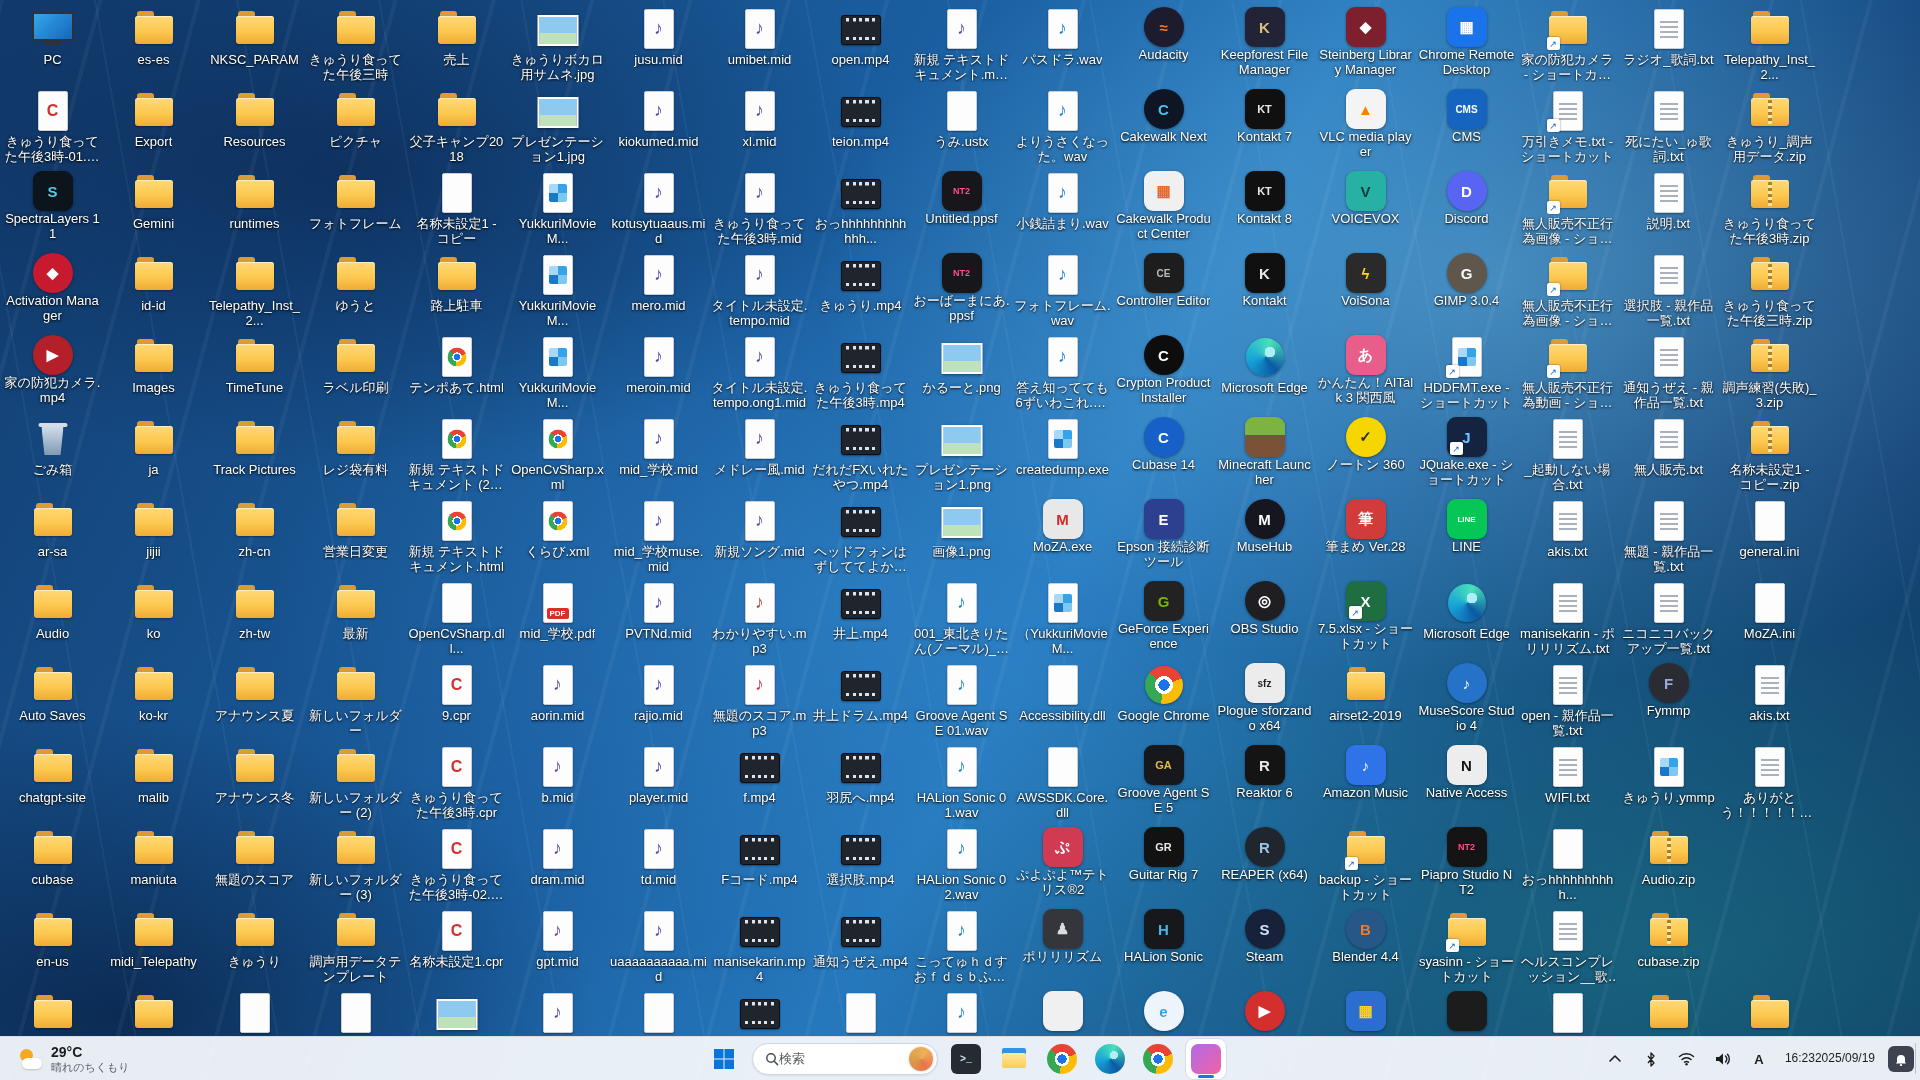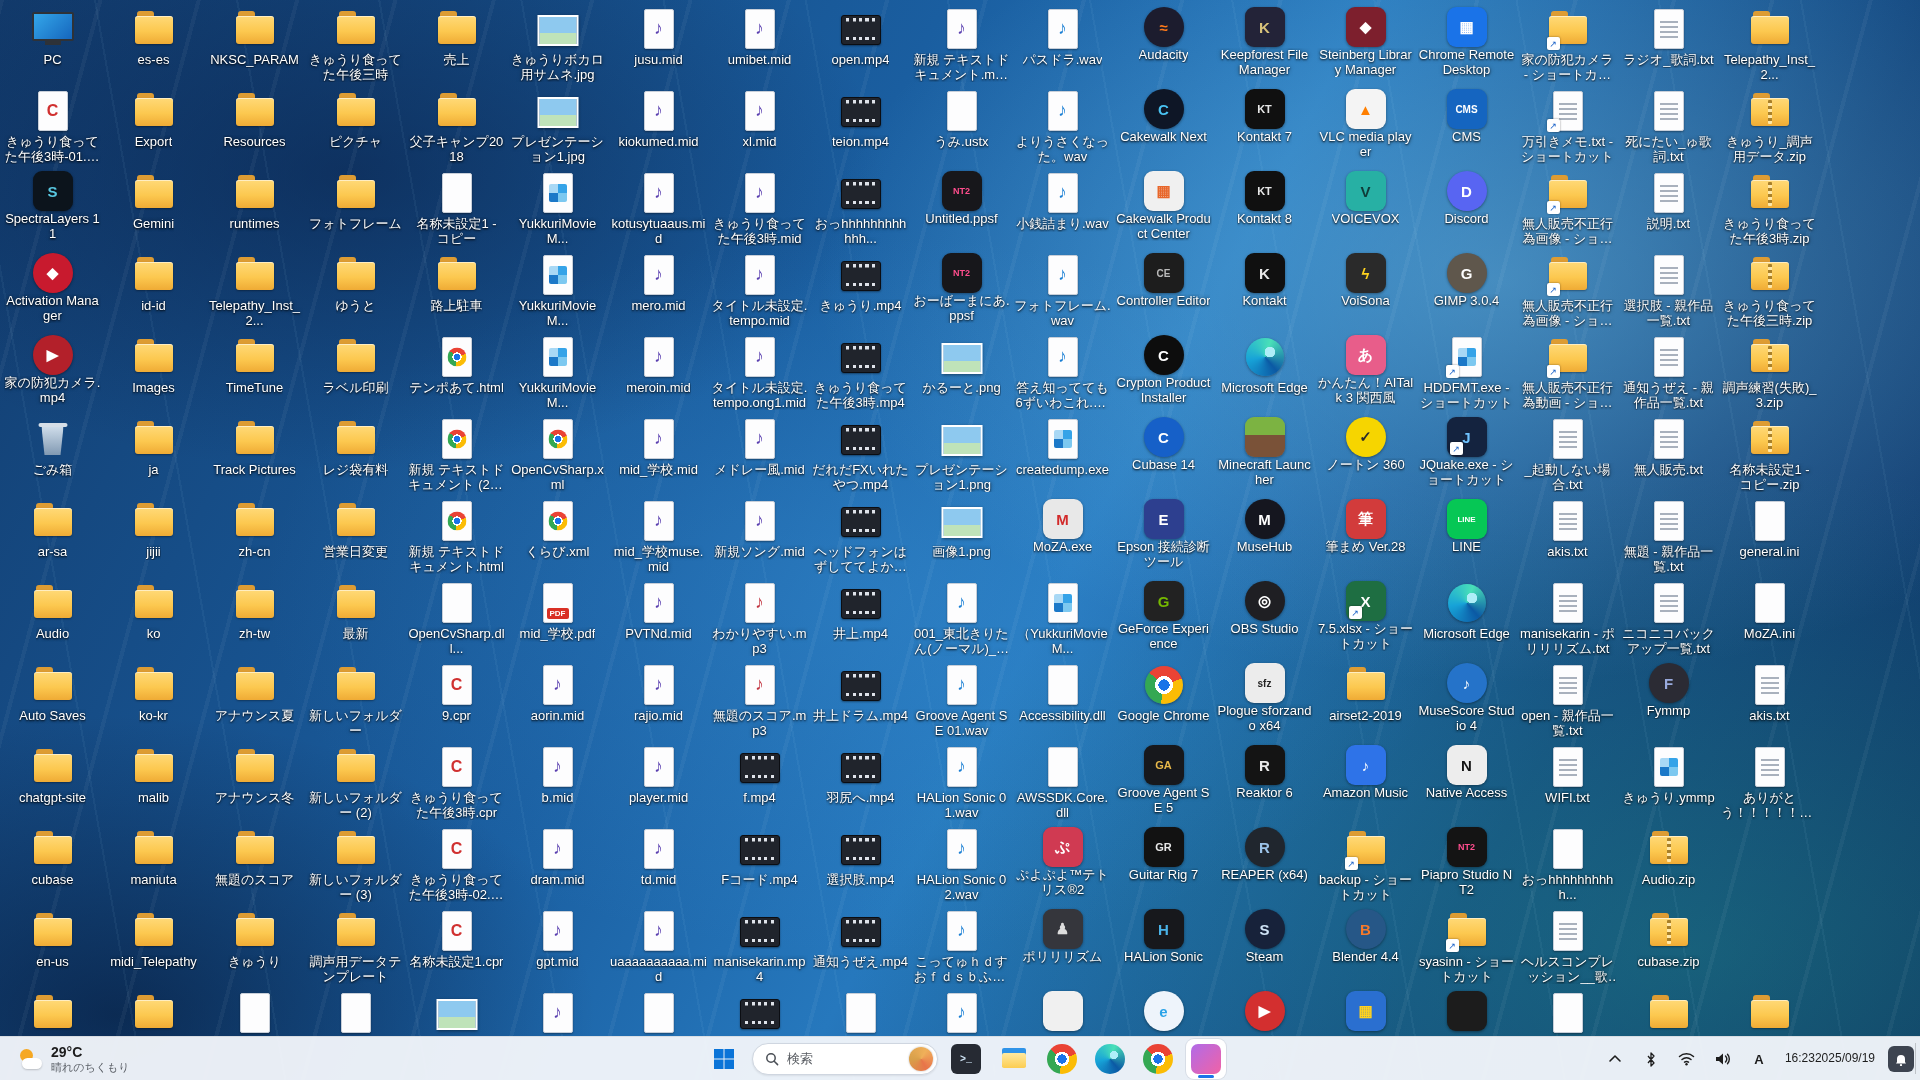--- a/index.html
+++ b/index.html
@@ -111,21 +111,21 @@
   .wicon .cloud { position:absolute; left:4px; bottom:1px; width:20px; height:11px; border-radius:8px; background:#fff; box-shadow:0 1px 2px rgba(0,0,0,.2); }
   .wtemp { font-size:14px; color:#1c1c1c; font-weight:700; line-height:1.2; }
   .wcond { font-size:11px; color:#5a5f66; line-height:1.2; }
 
   .center { position:absolute; left:704px; top:0; height:44px; display:flex; align-items:center; gap:8px; }
   .tb-slot { position:relative; width:40px; height:40px; display:flex; align-items:center; justify-content:center; border-radius:8px; }
   .tb-slot.active { background:#fff; box-shadow:0 0 0 1px #d7dde6; }
   .tb-slot.active::after { content:""; position:absolute; bottom:1px; left:50%; transform:translateX(-50%); width:16px; height:3px;
                            border-radius:2px; background:#1a73e8; }
   .searchbox { height:32px; width:186px; background:#fff; border:1px solid #cfd6e0; border-radius:16px;
-               display:flex; align-items:center; gap:8px; padding:0 4px 0 12px; box-shadow:0 1px 2px rgba(0,0,0,.08); }
+               display:flex; align-items:center; padding:0 4px 0 12px; box-shadow:0 1px 2px rgba(0,0,0,.08); }
   .searchbox .stext { flex:1; font-size:13px; color:#55595f; }
   .sbadge { width:24px; height:24px; border-radius:50%; background:conic-gradient(from 30deg,#f0b05a,#e8744a,#d8a04a,#f0b05a); box-shadow:0 0 2px rgba(0,0,0,.3); }
 
   .tb-ico { width:30px; height:30px; position:relative; }
   .tb-dark { border-radius:6px; background:#262a33; display:flex; align-items:center; justify-content:center; }
   .tb-dark .tbglyph { color:#cfe3f5; font-size:10px; font-weight:700; font-family:"Liberation Mono",monospace; }
   .tb-explorer::before { content:""; position:absolute; left:3px; top:4px; width:24px; height:19px; border-radius:2px; background:#2f93e8; }
   .tb-explorer::after  { content:""; position:absolute; left:3px; top:9px; width:24px; height:15px; border-radius:2px;
                          background:linear-gradient(#ffe9a0,#fccd52); }
   .tb-chrome { border-radius:50%;

